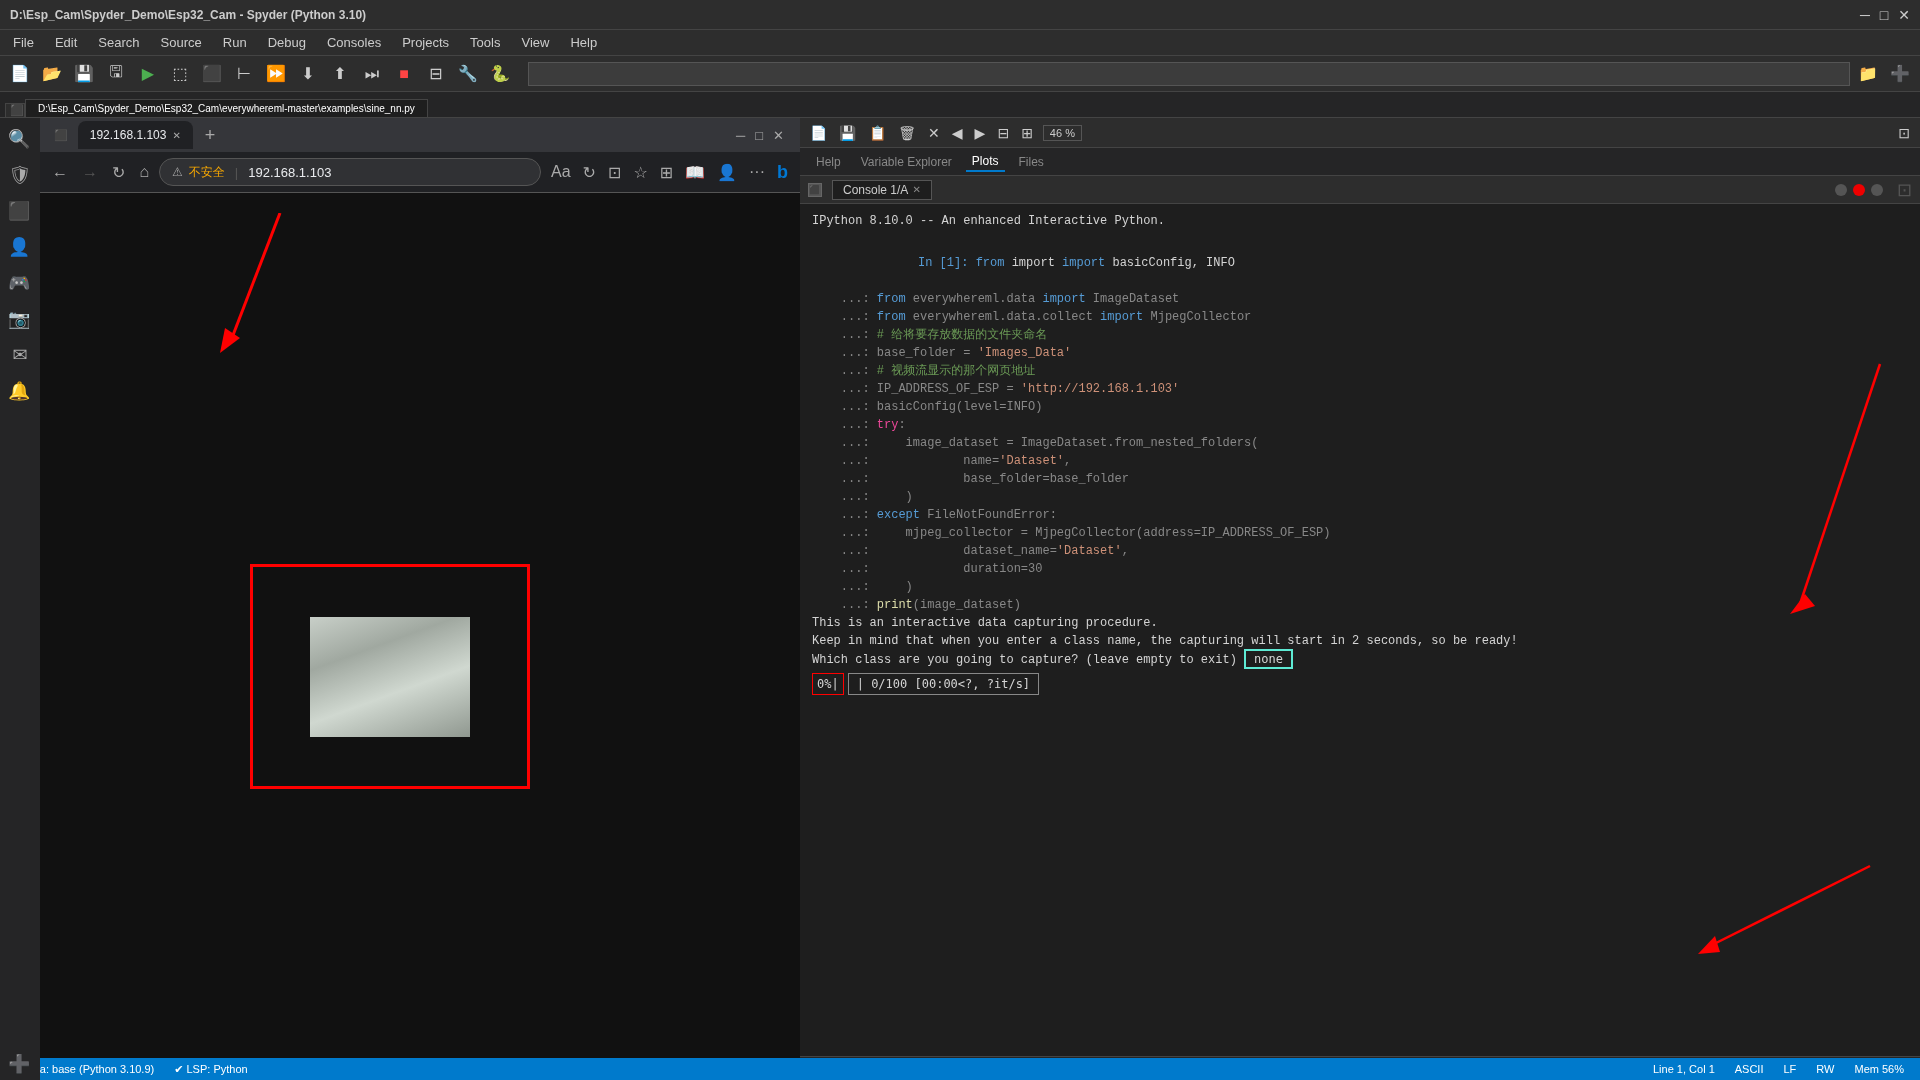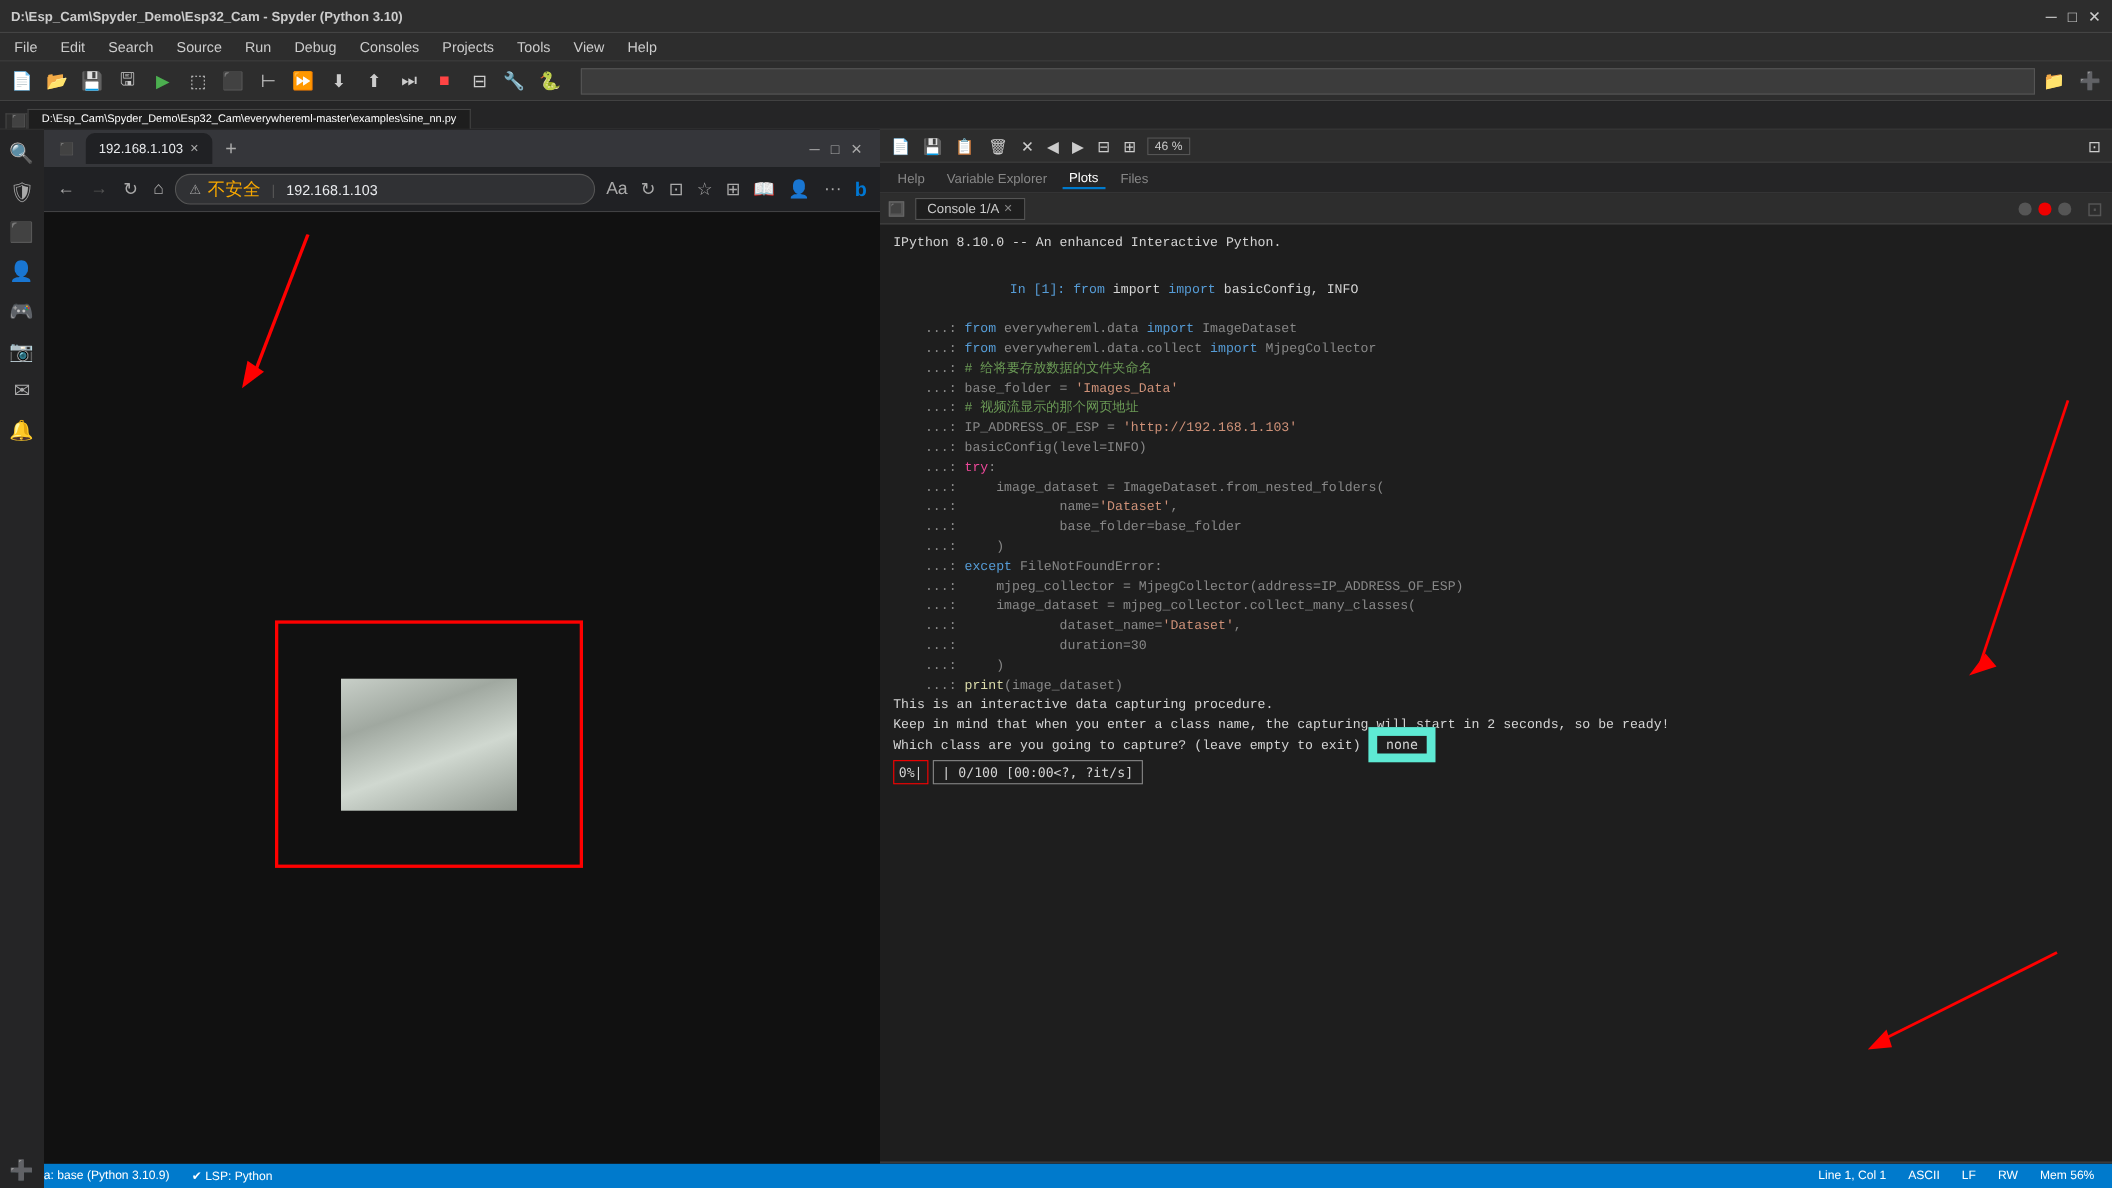--- a/index.html
+++ b/index.html
@@ -394,21 +394,21 @@
           </div>
         </div>
 
         <div id="browser-navbar">
           <button class="nav-btn">←</button>
           <button class="nav-btn" style="color:#555;">→</button>
           <button class="nav-btn">↻</button>
           <button class="nav-btn">⌂</button>
           <div id="address-bar">
             <span class="lock-icon">⚠</span>
-            <span style="font-size:16px; color:#f8a800;">不安全</span>
+            <span style="font-size:12px; color:#f8a800;">不安全</span>
             <span style="color:#555; padding: 0 4px;">|</span>
             <span>192.168.1.103</span>
           </div>
           <div class="nav-icons">
             <button class="nav-icon-btn">Aa</button>
             <button class="nav-icon-btn">↻</button>
             <button class="nav-icon-btn">⊡</button>
             <button class="nav-icon-btn">☆</button>
             <button class="nav-icon-btn">⊞</button>
             <button class="nav-icon-btn">📖</button>
@@ -493,28 +493,27 @@
         <div class="code-line cont">    ...: <span style="color:#6a9955;"># 视频流显示的那个网页地址</span></div>
         <div class="code-line cont">    ...: IP_ADDRESS_OF_ESP = <span style="color:#ce9178;">'http://192.168.1.103'</span></div>
         <div class="code-line cont">    ...: basicConfig(level=INFO)</div>
         <div class="code-line cont">    ...: <span style="color:#ec4899;">try</span>:</div>
         <div class="code-line cont">    ...:     image_dataset = ImageDataset.from_nested_folders(</div>
         <div class="code-line cont">    ...:             name=<span style="color:#ce9178;">'Dataset'</span>,</div>
         <div class="code-line cont">    ...:             base_folder=base_folder</div>
         <div class="code-line cont">    ...:     )</div>
         <div class="code-line cont">    ...: <span style="color:#569cd6;">except</span> FileNotFoundError:</div>
         <div class="code-line cont">    ...:     mjpeg_collector = MjpegCollector(address=IP_ADDRESS_OF_ESP)</div>
-        <div class="code-line cont">    ...:     image_dataset = mjpeg_collector.collect_many_classes(</div>
         <div class="code-line cont">    ...:             dataset_name=<span style="color:#ce9178;">'Dataset'</span>,</div>
         <div class="code-line cont">    ...:             duration=30</div>
         <div class="code-line cont">    ...:     )</div>
         <div class="code-line cont">    ...: <span style="color:#dcdcaa;">print</span>(image_dataset)</div>
         <div class="code-line out">This is an interactive data capturing procedure.</div>
         <div class="code-line out">Keep in mind that when you enter a class name, the capturing will start in 2 seconds, so be ready!</div>
-        <div class="code-line out">Which class are you going to capture? (leave empty to exit) <span style="border:8px solid #5eead4; padding:1px 8px; background:#1e1e1e; color:#d4d4d4; font-family:monospace;">none</span></div>
+        <div class="code-line out">Which class are you going to capture? (leave empty to exit) <span style="border:2px solid #5eead4; padding:1px 8px; background:#1e1e1e; color:#d4d4d4; font-family:monospace;">none</span></div>
 
         <svg style="position:absolute; right:20px; top:150px; width:200px; height:300px; pointer-events:none;" viewBox="0 0 200 300">
           <line x1="180" y1="10" x2="100" y2="250" stroke="red" stroke-width="2.5"></line>
           <polygon points="90,260 105,240 115,252" fill="red"></polygon>
         </svg>
 
         <div style="display:flex; align-items:center; gap:4px; margin-top:4px; font-family:monospace; font-size:12px;">
           <span style="border:1px solid red; padding:1px 4px; background:#1e1e1e; color:#d4d4d4;">0%|</span>
           <span style="border:1px solid #888; padding:1px 8px; background:#1e1e1e; color:#d4d4d4;">  | 0/100 [00:00&lt;?, ?it/s]</span>
         </div>

